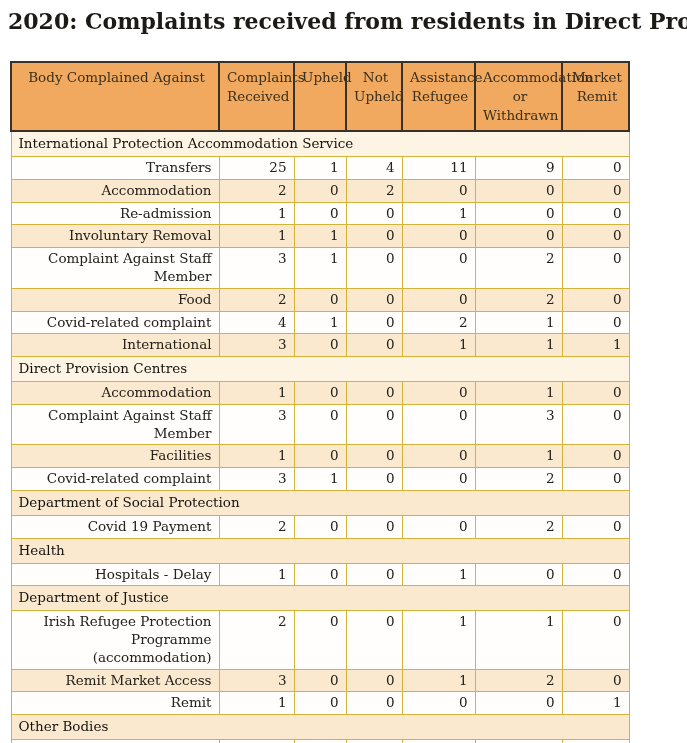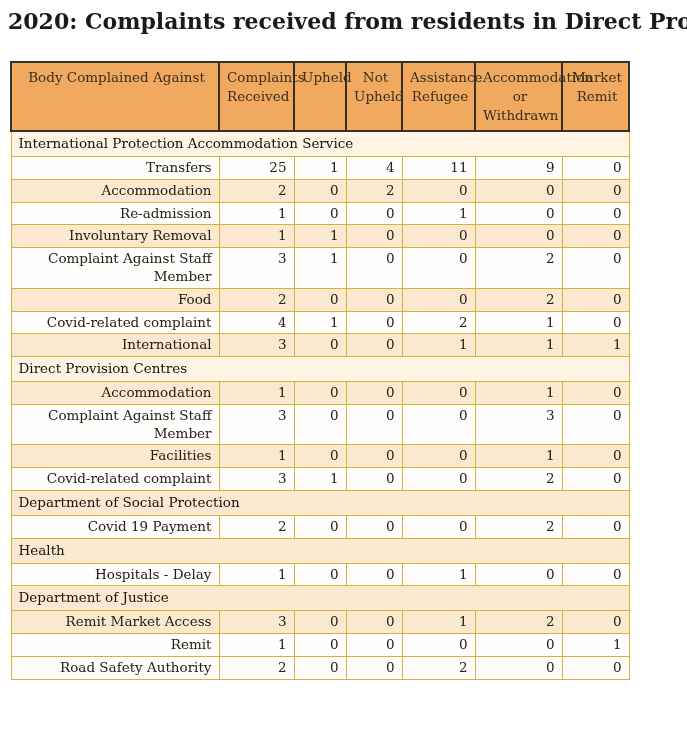--- a/index.html
+++ b/index.html
@@ -215,37 +215,49 @@
           <td class="num-cell">1</td>
           <td class="num-cell">0</td>
           <td class="num-cell">0</td>
           <td class="num-cell">1</td>
           <td class="num-cell">0</td>
           <td class="num-cell">0</td>
         </tr>
         <tr class="row section shade-peach">
           <td colspan="7" class="section-cell">Department of Justice</td>
         </tr>
+        <tr class="row data shade-white">
+          <td class="label-cell">Irish Refugee Protection Programme (accommodation)</td>
+          <td class="num-cell">2</td>
+          <td class="num-cell">0</td>
+          <td class="num-cell">0</td>
+          <td class="num-cell">1</td>
+          <td class="num-cell">1</td>
+          <td class="num-cell">0</td>
+        </tr>
         <tr class="row data shade-peach">
           <td class="label-cell">Remit Market Access</td>
           <td class="num-cell">3</td>
           <td class="num-cell">0</td>
           <td class="num-cell">0</td>
           <td class="num-cell">1</td>
           <td class="num-cell">2</td>
           <td class="num-cell">0</td>
         </tr>
         <tr class="row data shade-white">
           <td class="label-cell">Remit</td>
           <td class="num-cell">1</td>
           <td class="num-cell">0</td>
           <td class="num-cell">0</td>
           <td class="num-cell">0</td>
           <td class="num-cell">0</td>
           <td class="num-cell">1</td>
+        </tr>
+        <tr class="row section shade-peach">
+          <td colspan="7" class="section-cell">Other Bodies</td>
         </tr>
         <tr class="row data shade-white">
           <td class="label-cell">Road Safety Authority</td>
           <td class="num-cell">2</td>
           <td class="num-cell">0</td>
           <td class="num-cell">0</td>
           <td class="num-cell">2</td>
           <td class="num-cell">0</td>
           <td class="num-cell">0</td>
         </tr>

